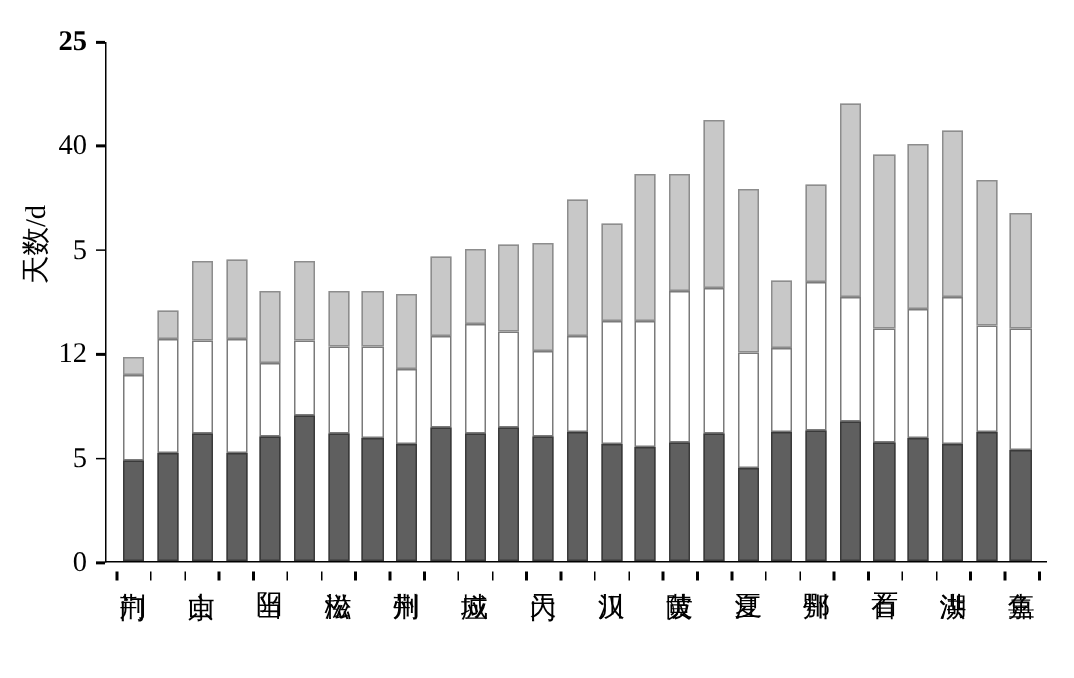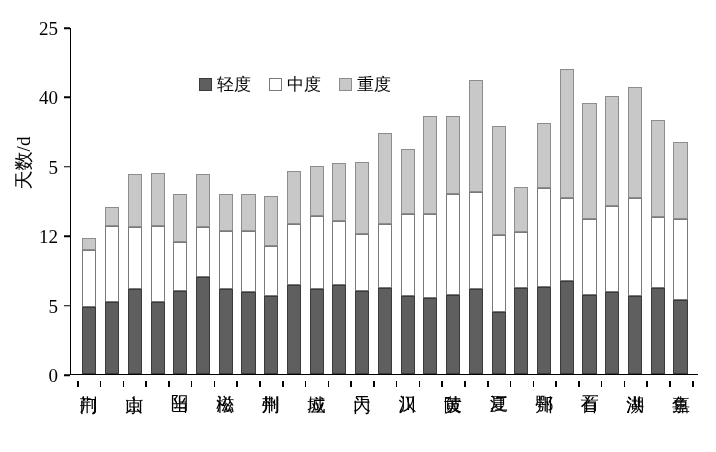--- a/index.html
+++ b/index.html
@@ -176,21 +176,21 @@
       <div class="y-tick-label" style="top: 347px;">0</div>
       <div class="y-tick-mark" style="top: 347px;"></div>
       <div class="y-tick-label" style="top: 277.6px;">5</div>
       <div class="y-tick-mark" style="top: 277.6px;"></div>
       <div class="y-tick-label" style="top: 208.2px;">12</div>
       <div class="y-tick-mark" style="top: 208.2px;"></div>
       <div class="y-tick-label" style="top: 138.8px;">5</div>
       <div class="y-tick-mark" style="top: 138.8px;"></div>
       <div class="y-tick-label" style="top: 69.4px;">40</div>
       <div class="y-tick-mark" style="top: 69.4px;"></div>
-      <div class="y-tick-label" style="top: 0px;">25</div>
+      <div class="y-tick-label" style="top: 0px; font-weight: bold;">25</div>
       <div class="y-tick-mark" style="top: 0px;"></div>
     </div>
 
   <div class="plot-area">
     <div class="bars">
         <div class="bar-group">
           <div class="bar">
             <div class="seg seg-heavy" style="height: 12.492px;"></div>
             <div class="seg seg-mid" style="height: 56.908px;"></div>
             <div class="seg seg-light" style="height: 66.624px;"></div>
@@ -372,34 +372,20 @@
           </div>
         </div>
         <div class="bar-group">
           <div class="bar">
             <div class="seg seg-heavy" style="height: 76.34px;"></div>
             <div class="seg seg-mid" style="height: 81.892px;"></div>
             <div class="seg seg-light" style="height: 73.564px;"></div>
           </div>
         </div>
       </div>
-    <div class="legend">
-      <div class="legend-item">
-        <span class="legend-swatch sw-light"></span>
-        <span>轻度</span>
-      </div>
-      <div class="legend-item">
-        <span class="legend-swatch sw-mid"></span>
-        <span>中度</span>
-      </div>
-      <div class="legend-item">
-        <span class="legend-swatch sw-heavy"></span>
-        <span>重度</span>
-      </div>
-    </div>
   </div>
 
   <div class="x-labels">
       <div class="x-label-cell">
         <div class="x-label">荆门</div>
       </div>
       <div class="x-label-cell"></div>
       <div class="x-label-cell">
         <div class="x-label">京山</div>
       </div>

